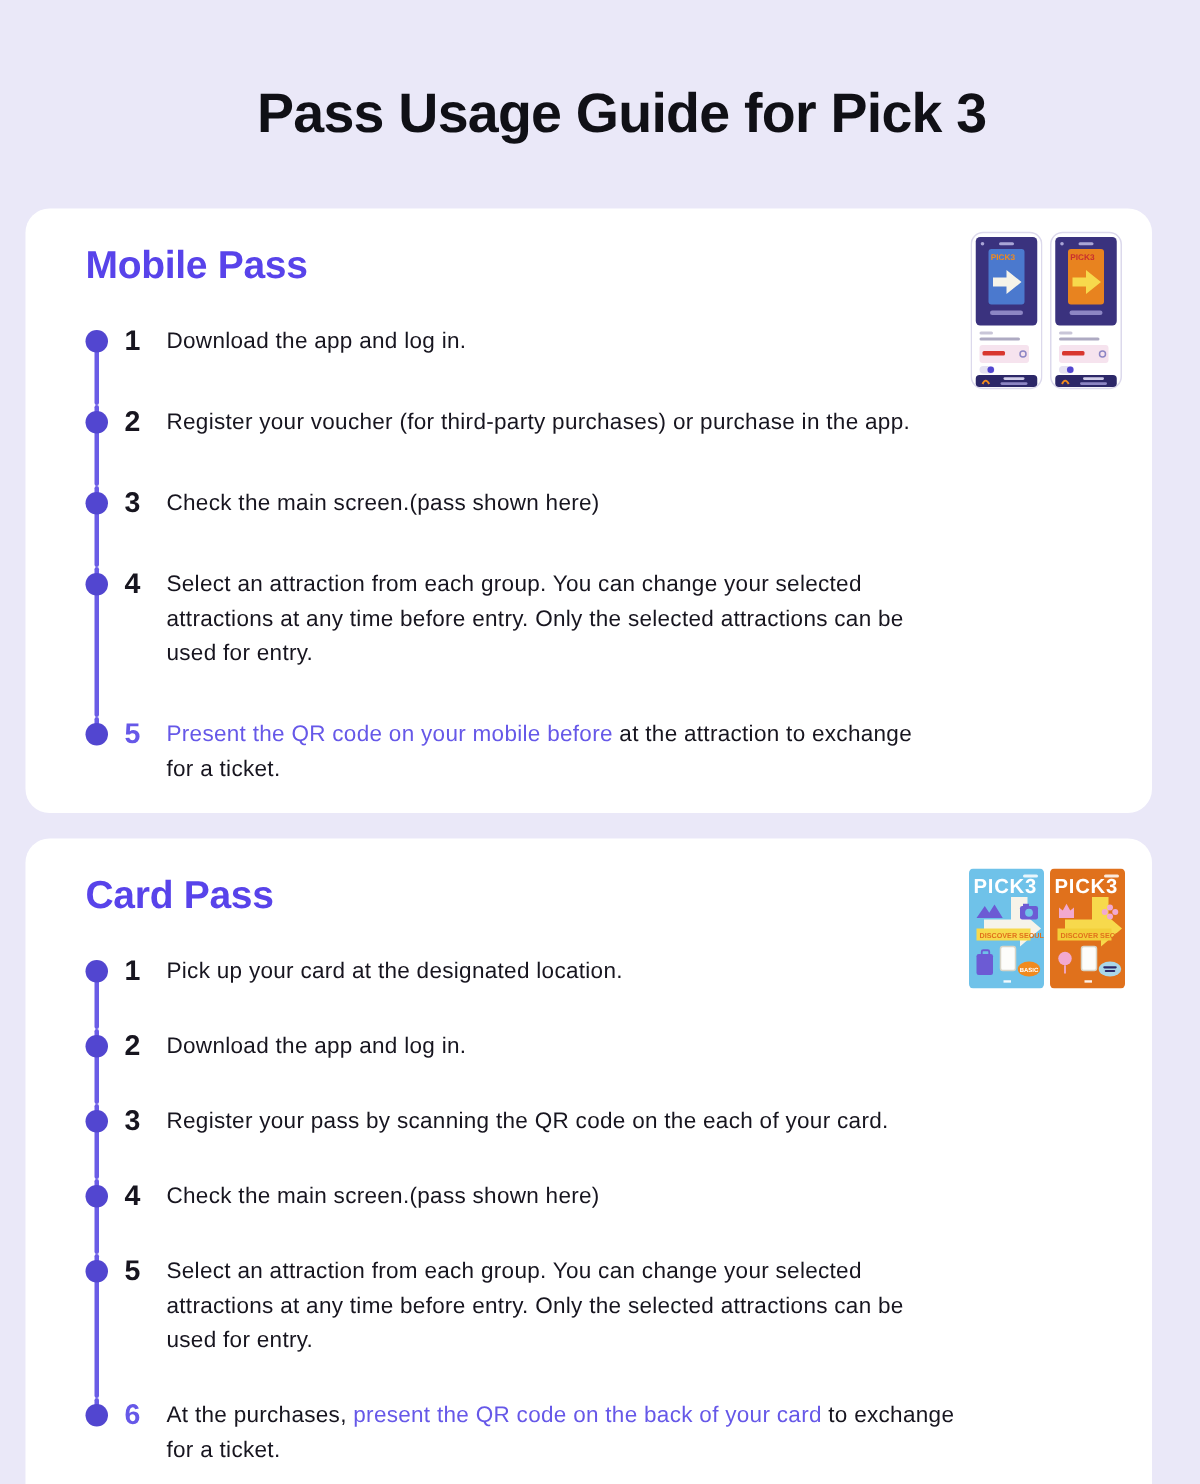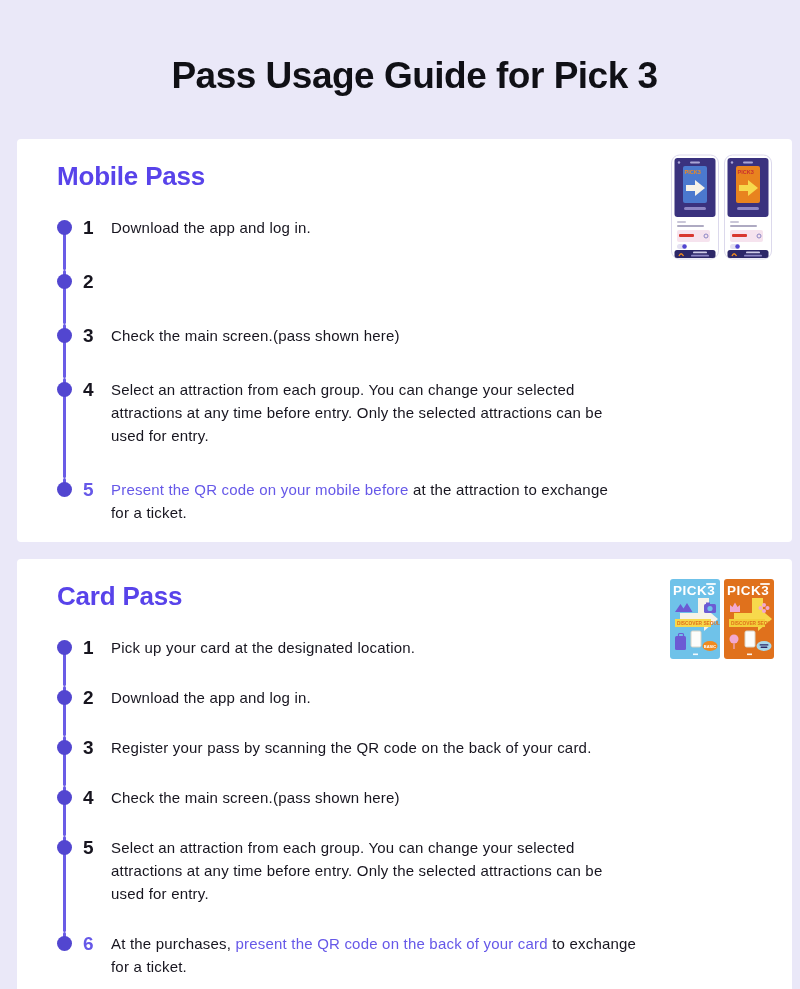--- a/index.html
+++ b/index.html
@@ -23,22 +23,22 @@
     text-align:center;
     font-size:37px;
     font-weight:bold;
     letter-spacing:-0.5px;
     margin:55px 0 42px 0;
     color:#101016;
     padding-left:29px;
   }
   section.card{
     background:var(--card-bg);
-    border-radius:4px;
-    margin:0 8px 17px 17px;
+    border-radius:16px;
+    margin:0 32px 17px 17px;
     padding:22px 24px 10px 40px;
     position:relative;
   }
   h2.section-title{
     font-size:26px;
     font-weight:bold;
     color:var(--accent);
     margin:0 0 24px 0;
     letter-spacing:-0.2px;
   }
@@ -147,20 +147,21 @@
       <div class="step first">
         <span class="tl-line"></span>
         <span class="tl-dot"></span>
         <span class="step-num">1</span>
         <p class="step-text"><span class="">Download the app and log in.</span></p>
       </div>
       <div class="step">
         <span class="tl-line"></span>
         <span class="tl-dot"></span>
         <span class="step-num">2</span>
+        <p class="step-text"><span class="">Register your voucher (for third-party purchases) or purchase in the app.</span></p>
       </div>
       <div class="step">
         <span class="tl-line"></span>
         <span class="tl-dot"></span>
         <span class="step-num">3</span>
         <p class="step-text"><span class="">Check the main screen.(pass shown here)</span></p>
       </div>
       <div class="step">
         <span class="tl-line"></span>
         <span class="tl-dot"></span>
@@ -237,21 +238,21 @@
       <div class="step">
         <span class="tl-line"></span>
         <span class="tl-dot"></span>
         <span class="step-num">2</span>
         <p class="step-text"><span class="">Download the app and log in.</span></p>
       </div>
       <div class="step">
         <span class="tl-line"></span>
         <span class="tl-dot"></span>
         <span class="step-num">3</span>
-        <p class="step-text"><span class="">Register your pass by scanning the QR code on the back of your card.</span></p>
+        <p class="step-text"><span class="">Register your pass by scanning the QR code on the each of your card.</span></p>
       </div>
       <div class="step">
         <span class="tl-line"></span>
         <span class="tl-dot"></span>
         <span class="step-num">4</span>
         <p class="step-text"><span class="">Check the main screen.(pass shown here)</span></p>
       </div>
       <div class="step">
         <span class="tl-line"></span>
         <span class="tl-dot"></span>

